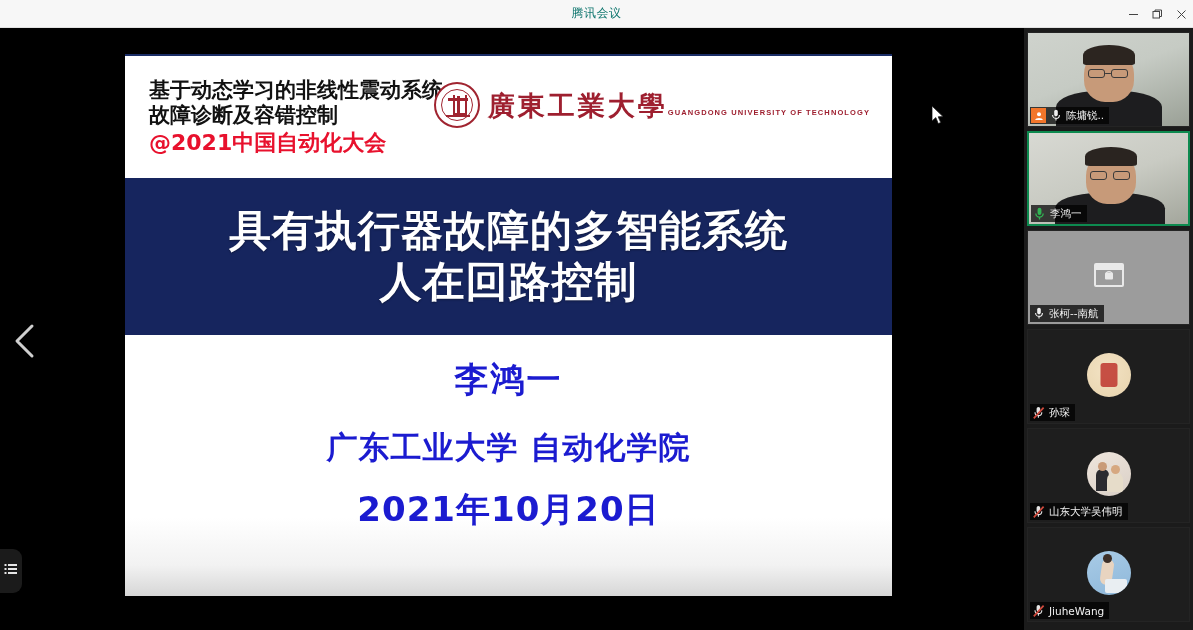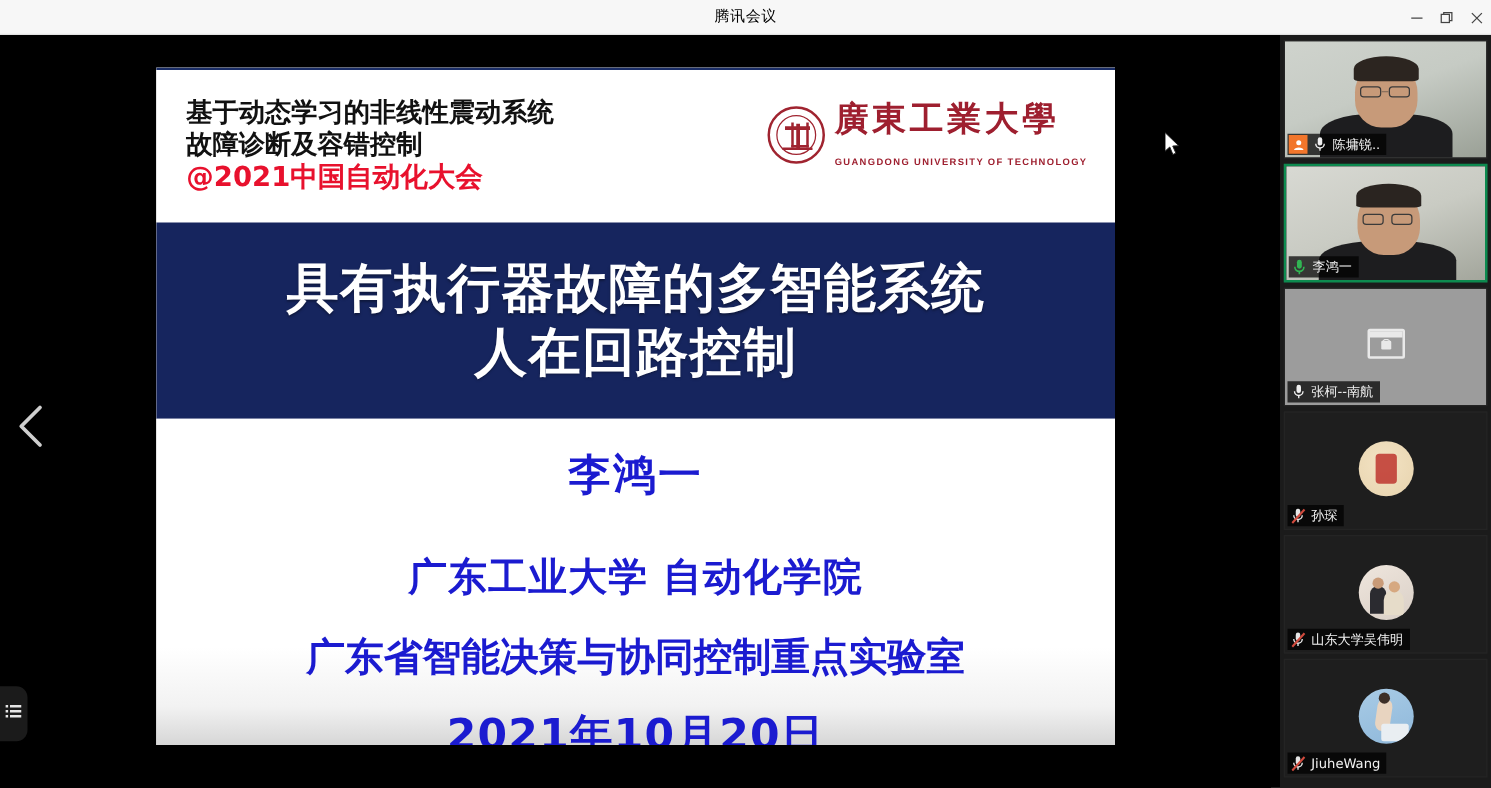--- a/index.html
+++ b/index.html
@@ -5,21 +5,21 @@
   * { margin:0; padding:0; box-sizing:border-box; }
   html,body { width:1193px; height:630px; overflow:hidden; background:#000;
               font-family:"Liberation Sans","DejaVu Sans",sans-serif; }
 
   
   #titlebar{
     position:absolute; left:0; top:0; width:1193px; height:28px;
     background:#f7f7f7; border-bottom:1px solid #e2e2e2;
     display:flex; align-items:center; justify-content:center;
   }
-  #titlebar .title{ font-size:12px; color:#000000; letter-spacing:.5px; }
+  #titlebar .title{ font-size:12px; color:#0f766e; letter-spacing:.5px; }
   #winctl{ position:absolute; right:0; top:0; height:28px; display:flex; align-items:center; }
   #winctl .btn{
     width:24px; height:28px; display:flex; align-items:center; justify-content:center;
     font-size:12px; color:#444; cursor:default;
   }
   #winctl .btn svg{ display:block; }
 
   
   #stage{
     position:absolute; left:0; top:28px; width:1193px; height:602px; background:#000;
@@ -60,21 +60,21 @@
   }
   #crest .bar{
     position:absolute; left:12px; top:14px; width:20px; height:3px; background:#a02430;
   }
   #crest .stem{
     position:absolute; left:21px; top:12px; width:3px; height:20px; background:#a02430;
   }
   #crest .base{
     position:absolute; left:10px; bottom:9px; width:24px; height:2px; background:#a02430;
   }
-  #logo-words{ display:flex; flex-direction:column; }
+  #logo-words{ display:flex; flex-direction:row; }
   #logo-cn{
     font-size:27px; color:#9e1f2f; font-weight:bold; letter-spacing:3px; line-height:1;
     font-family:"DejaVu Serif","Liberation Serif",serif;
   }
   #logo-en{
     font-size:7.5px; color:#9e1f2f; letter-spacing:1.1px; margin-top:16px; font-weight:bold;
   }
 
   #banner{
     position:absolute; left:0; top:124px; width:100%; height:157px;
@@ -91,21 +91,21 @@
     position:absolute; left:0; top:281px; width:100%; height:295px;
     background:linear-gradient(180deg,#ffffff 0%,#ffffff 62%,#f2f2f2 78%,#b8b8b8 100%);
     display:flex; flex-direction:column; align-items:center;
     padding-top:22px;
   }
   #slide-body .name{
     font-size:34px; font-weight:bold; color:#1b1bd0; letter-spacing:2px;
     font-family:"DejaVu Sans","Liberation Sans",sans-serif;
   }
   #slide-body .aff{
-    font-size:31px; font-weight:bold; color:#1b1bd0; margin-top:38px; letter-spacing:1px;
+    font-size:31px; font-weight:bold; color:#1b1bd0; margin-top:24px; letter-spacing:1px;
     font-family:"DejaVu Sans","Liberation Sans",sans-serif;
   }
   #slide-body .lab{
     font-size:31px; font-weight:bold; color:#1b1bd0; margin-top:22px; letter-spacing:0px;
     font-family:"DejaVu Sans","Liberation Sans",sans-serif;
   }
   #slide-body .date{
     font-size:34px; font-weight:bold; color:#1b1bd0; margin-top:18px; letter-spacing:1px;
     font-family:"DejaVu Sans","Liberation Sans",sans-serif;
   }
@@ -252,21 +252,20 @@
     </div>
 
     <div id="banner">
       <div class="bl">具有执行器故障的多智能系统</div>
       <div class="bl">人在回路控制</div>
     </div>
 
     <div id="slide-body">
       <div class="name">李鸿一</div>
       <div class="aff">广东工业大学 自动化学院</div>
-      <div class="lab">广东省智能决策与协同控制重点实验室</div>
       <div class="date">2021年10月20日</div>
     </div>
   </div>
 
   <div class="nav-arrow" id="nav-prev">
     <svg width="34" height="46" viewBox="0 0 34 46">
       <polyline points="24,8 9,23 24,38" fill="none" stroke="#cfcfcf" stroke-width="3" stroke-linecap="round" stroke-linejoin="round"></polyline>
     </svg>
   </div>
   <div class="nav-arrow" id="nav-next">

